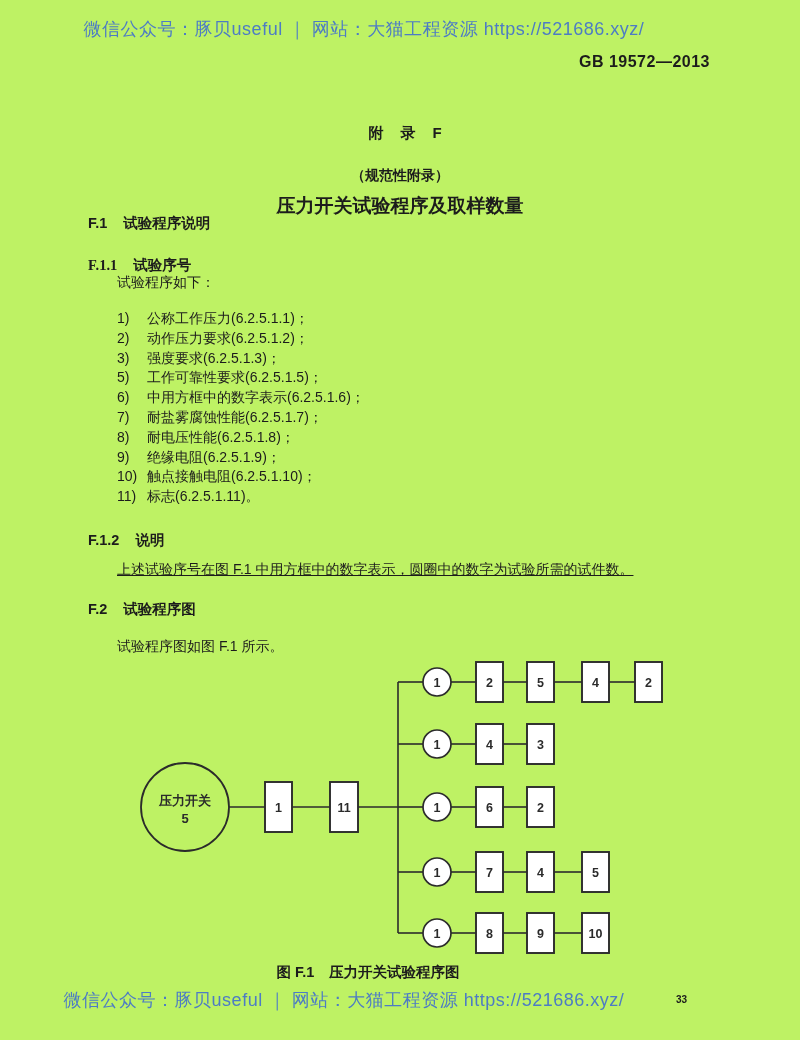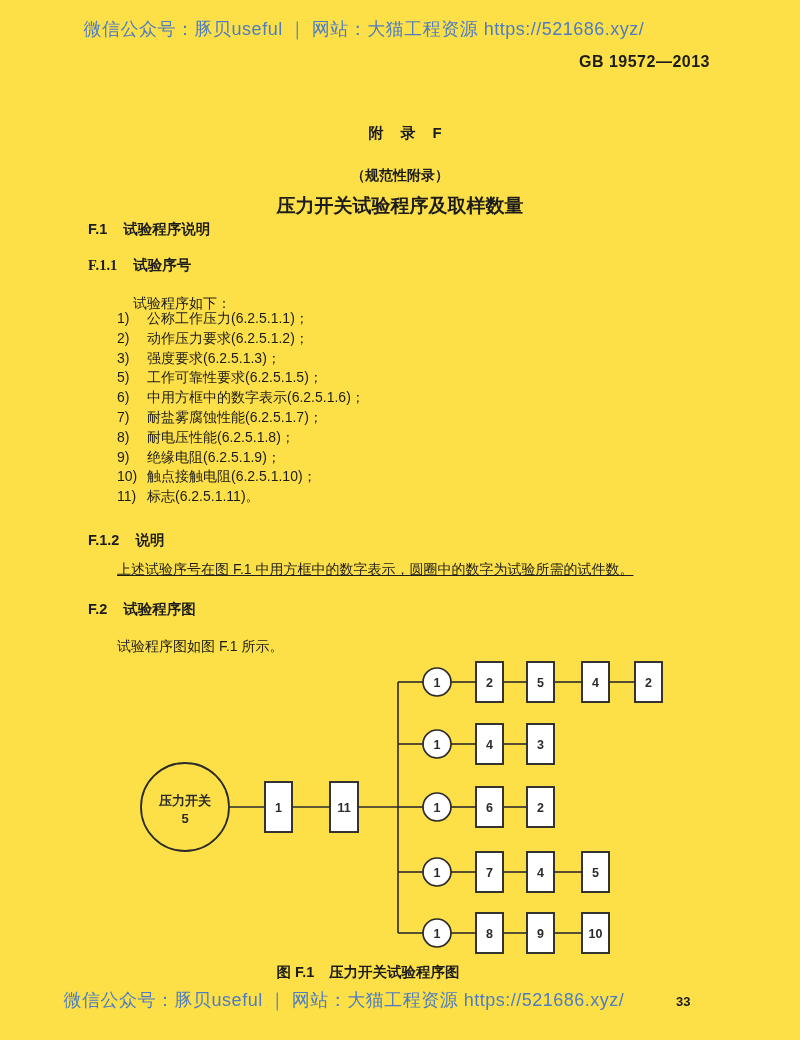--- a/index.html
+++ b/index.html
@@ -1,54 +1,54 @@
 <!DOCTYPE html>
 <html><head>
 <meta charset="utf-8">
 <style>
   html,body { margin:0; padding:0; background:#e8e8e8; }
   .page {
     position:relative; width:800px; height:1040px; margin:0 auto;
-    background:#fde047; overflow:hidden;
+    background:#bef264; overflow:hidden;
     font-family:"Liberation Sans","DejaVu Sans",sans-serif;
     color:#1c1c1c;
   }
   .watermark {
     position:absolute; left:0; width:100%; text-align:center;
     font-size:18px; color:#4d7cc4; letter-spacing:0.5px; white-space:nowrap;
   }
   .watermark.top    { top:17px;  transform:translateX(-36px); }
   .watermark.bottom { top:988px; transform:translateX(-56px); }
   .gb-code {
     position:absolute; top:53px; right:90px;
     font-size:16px; font-weight:bold; letter-spacing:0.5px;
   }
   .titles { position:absolute; top:124px; left:0; width:100%; text-align:center; }
   .titles .t1 { font-size:15px; font-weight:bold; letter-spacing:1px;margin-left:11px; }
   .titles .t2 { font-size:14px; font-weight:bold; margin-top:24px; }
   .titles .t3 { font-size:19px; font-weight:bold; margin-top:8px; }
   .heading { position:absolute; left:88px; font-size:14.5px; font-weight:bold; white-space:nowrap; }
   .heading .num { display:inline-block; margin-right:16px; }
-  #h-f1  { top:220px; }
+  #h-f1  { top:214px; }
   #h-f11 { top:256px;font-family:Liberation Serif, serif; }
   #h-f12 { top:531px; }
   #h-f2  { top:600px; }
   .body-text { position:absolute; left:117px; font-size:14px; white-space:nowrap; }
-  #intro    { top:295px;margin-left:16px; }
+  #intro    { top:274px; }
   #para-f12 { top:561px;text-decoration:underline; }
   #para-f2  { top:638px; }
   #test-list { position:absolute; left:117px; top:309px; font-size:14px; }
   .li { height:19.8px; line-height:19.8px; white-space:nowrap; }
   .li .num { display:inline-block; min-width:30px; }
   #diagram { position:absolute; left:0; top:650px; width:800px; height:316px; }
   #caption {
     position:absolute; top:963px; left:0; width:100%; text-align:center;
     font-size:14.5px; font-weight:bold; transform:translateX(-32px);
   }
-  #page-num { position:absolute; top:994px; left:676px; font-size:13px; font-weight:bold; }
+  #page-num { position:absolute; top:994px; left:676px; font-size:10px; font-weight:bold; }
 </style>
 </head>
 <body>
 
 <div class="page">
 
   <div class="watermark top">微信公众号：豚贝useful ｜ 网站：大猫工程资源 https://521686.xyz/</div>
 
   <div class="gb-code">GB 19572—2013</div>
 

